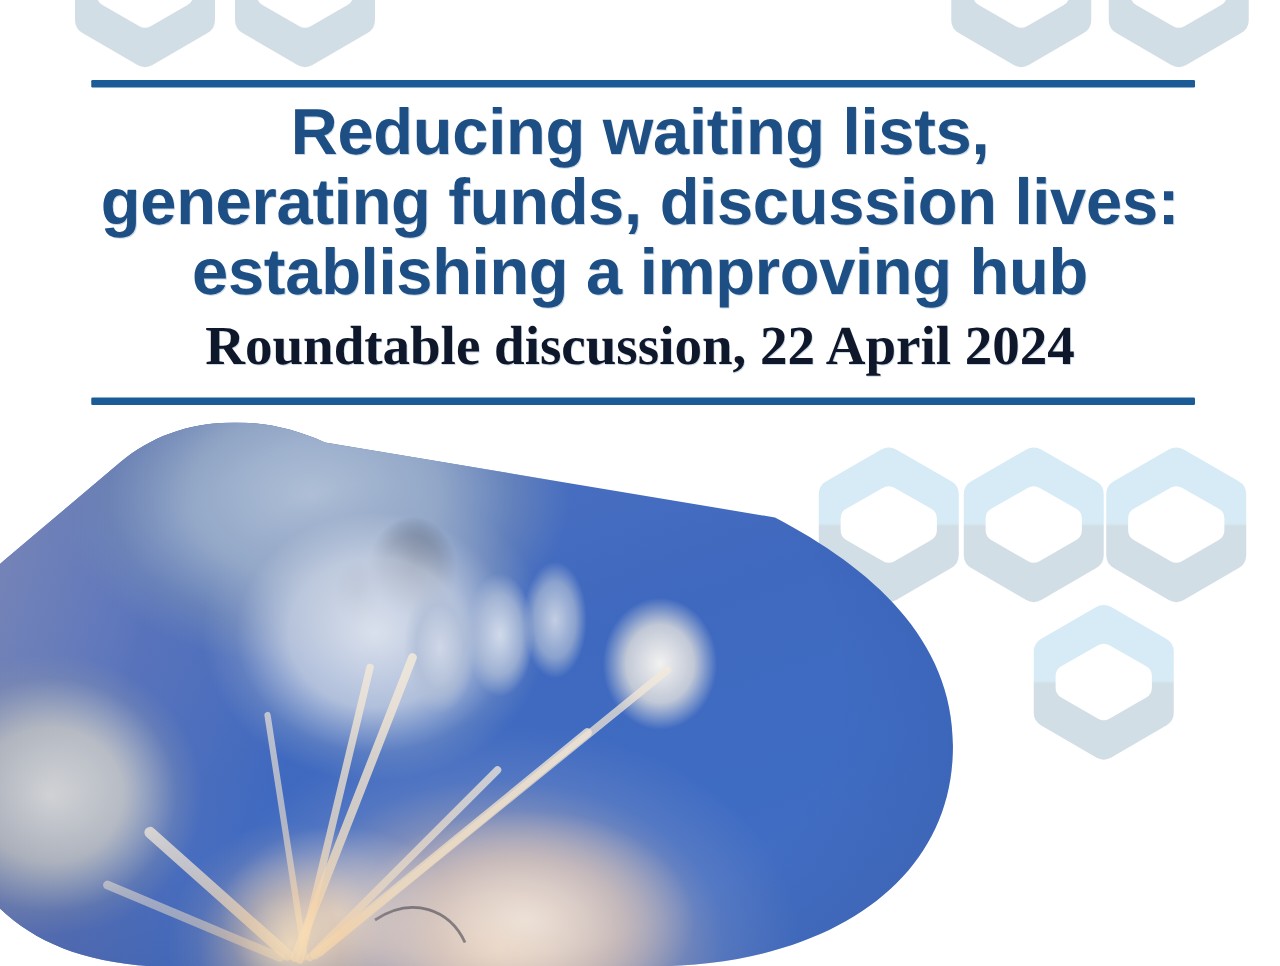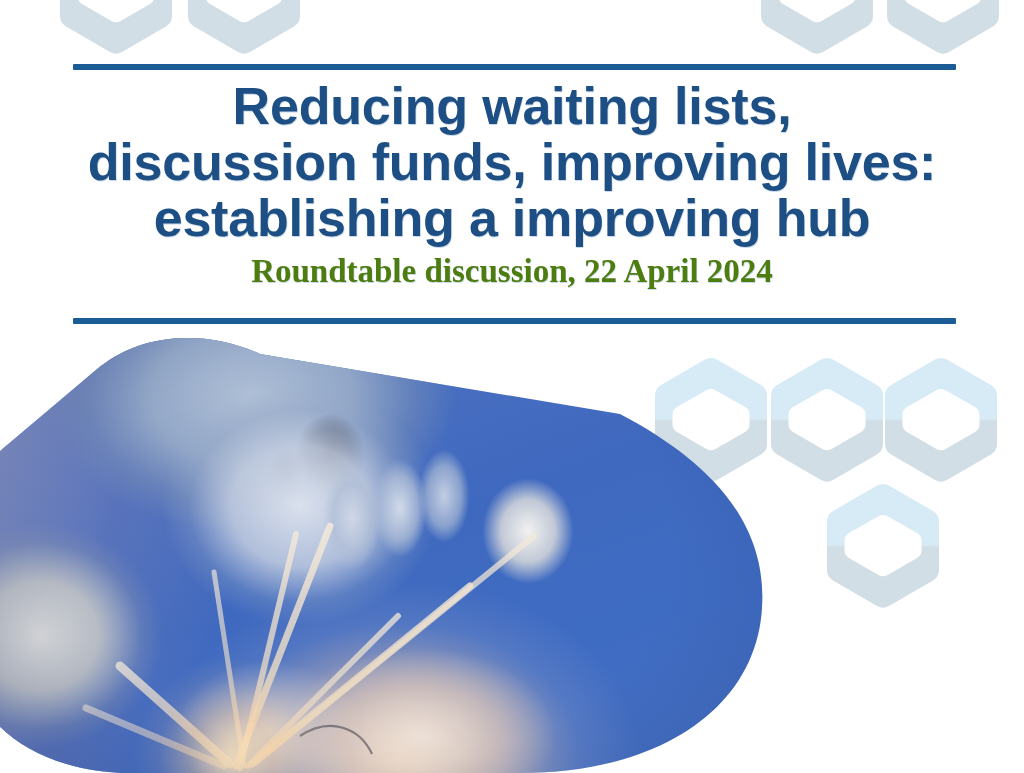--- a/index.html
+++ b/index.html
@@ -51,23 +51,23 @@
     line-height: 1.08;
     letter-spacing: -0.2px;
     color: #1d4f84;
     text-shadow: 0.7px 0.7px 0 rgba(120,160,200,0.40);
   }
   #main-title .tline { display: block; white-space: nowrap; }
   #subtitle {
     margin: 7px 0 0 0;
     font-family: "Liberation Serif", serif;
     font-weight: 700;
-    font-size: 33px;
+    font-size: 44px;
     line-height: 1.1;
-    color: #4d7c0f;
+    color: #0f172a;
     text-shadow: 0.6px 0.6px 0 rgba(120,160,200,0.40);
     white-space: nowrap;
   }
 
   
   #photo-blob {
     position: absolute;
     left: 0;
     top: 336px;
     width: 770px;
@@ -176,21 +176,21 @@
            M59 33 a9 9 0 0 1 4.5 1.2 L93 51 a9 9 0 0 1 4.5 7.8 L97.5 68.2 a9 9 0 0 1 -4.5 7.8 L63.5 93 a9 9 0 0 1 -9 0 L25 76 A9 9 0 0 1 20.5 68.2 L20.5 58.8 A9 9 0 0 1 25 51 L54.5 34.2 A9 9 0 0 1 59 33 Z"></path>
     </svg>
   </div>
 
   <div class="rule" id="rule-top"></div>
   <div class="rule" id="rule-bot"></div>
 
   <div id="title-block">
     <h1 id="main-title">
       <span class="tline">Reducing waiting lists,</span>
-      <span class="tline">discussion funds, improving lives:</span>
+      <span class="tline">generating funds, discussion lives:</span>
       <span class="tline">establishing a improving hub</span>
     </h1>
     <p id="subtitle">Roundtable discussion, 22 April 2024</p>
   </div>
 
   <div class="hex" style="left:652px; top:356px; width:118px; height:128px;">
     <svg width="118" height="128" viewBox="0 0 118 128">
       <path fill="url(#hxg1)" fill-rule="evenodd" d="M59 2 a12 12 0 0 1 6 1.6 L109 29 a12 12 0 0 1 6 10.4 L115 88 a12 12 0 0 1 -6 10.4 L65 124 a12 12 0 0 1 -12 0 L9 98.4 A12 12 0 0 1 3 88 L3 39.4 A12 12 0 0 1 9 29 L53 3.6 A12 12 0 0 1 59 2 Z
            M59 33 a9 9 0 0 1 4.5 1.2 L93 51 a9 9 0 0 1 4.5 7.8 L97.5 68.2 a9 9 0 0 1 -4.5 7.8 L63.5 93 a9 9 0 0 1 -9 0 L25 76 A9 9 0 0 1 20.5 68.2 L20.5 58.8 A9 9 0 0 1 25 51 L54.5 34.2 A9 9 0 0 1 59 33 Z"></path>
     </svg>

